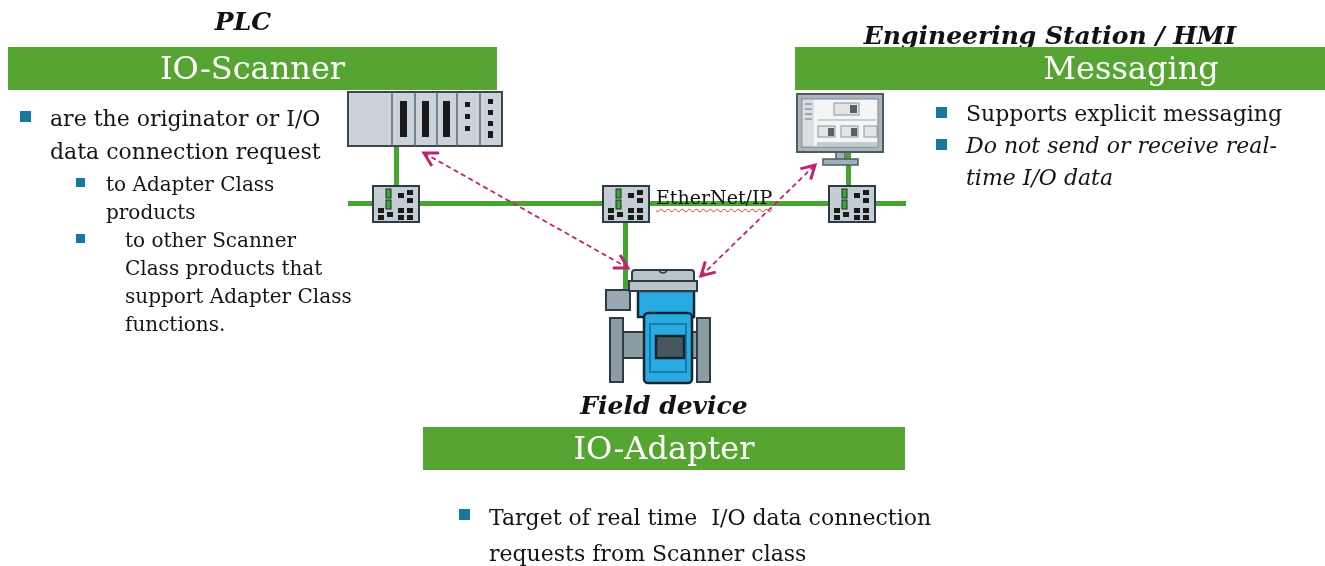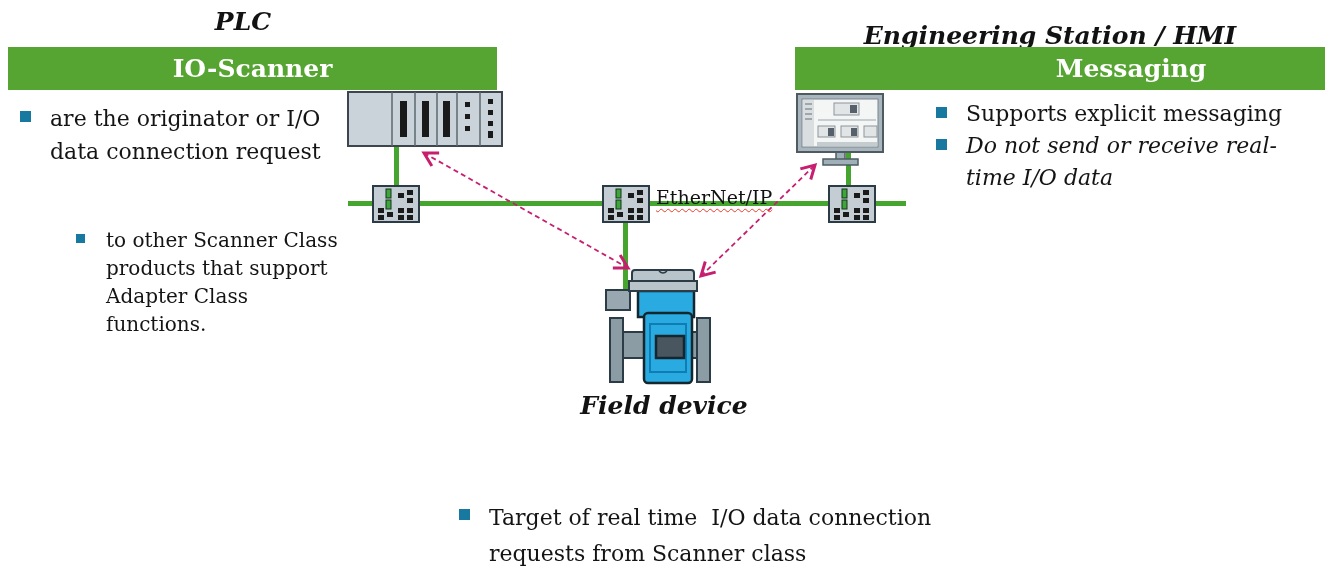--- a/index.html
+++ b/index.html
@@ -1,19 +1,19 @@
 <!DOCTYPE html>
 <html><head>
 <meta charset="utf-8">
 <style>
   html,body{margin:0;padding:0;background:#ffffff;}
   .slide{position:relative;width:1325px;height:566px;background:#ffffff;overflow:hidden;
          font-family:"DejaVu Serif",serif;color:#141414;}
   .banner{position:absolute;height:43px;background:#56a532;color:#ffffff;text-align:center;}
-  .banner span{font-size:25px;line-height:43px;color:#fff;font-weight:bold;}
+  .banner span{font-size:32px;line-height:43px;color:#fff;}
   .title-it{position:absolute;font-style:italic;font-size:25px;text-align:center;color:#121212;font-weight:bold;}
   .hline,.vline{position:absolute;background:#46a52f;}
   .bullet-row{position:absolute;display:flex;align-items:flex-start;}
   .sq{flex:none;width:11px;height:11px;background:#1778a0;margin-top:9px;margin-right:19px;}
   .sq.small{width:9px;height:9px;margin-top:8px;margin-right:21px;}
   .btxt{font-size:22px;line-height:33px;}
   .btxt.small{font-size:20px;line-height:28px;}
   .btxt.pre{white-space:pre-wrap;}
   .enet-label{position:absolute;font-size:19px;color:#111;
               text-decoration:underline wavy #ee3b28 1px;text-underline-offset:4px;}
@@ -32,23 +32,27 @@
     <span>IO-Scanner</span>
   </div>
   <div class="banner" style="left:795px;top:47px;width:608px;padding-left:32px;">
     <span>Messaging</span>
   </div>
 
   <div class="bullet-row" style="left:20px;top:102px;width:330px;">
     <span class="sq"></span>
     <span class="btxt" style="width:310px;">are the originator or I/O data connection request</span>
   </div>
+  <div class="bullet-row" style="left:76px;top:170px;width:280px;">
+    <span class="sq small"></span>
+    <span class="btxt small" style="width:240px;">to Adapter Class products</span>
+  </div>
   <div class="bullet-row" style="left:76px;top:226px;width:280px;">
     <span class="sq small"></span>
-    <span class="btxt small" style="width:240px;">to other Scanner Class products that support Adapter Class functions.</span>
+    <span class="btxt small" style="width:240px;margin-left:19px;">to other Scanner Class products that support Adapter Class functions.</span>
   </div>
 
   <div class="bullet-row" style="left:936px;top:98px;width:390px;">
     <span class="sq"></span>
     <span class="btxt" style="width:372px;line-height:32px;">Supports explicit messaging</span>
   </div>
   <div class="bullet-row" style="left:936px;top:130px;width:390px;">
     <span class="sq"></span>
     <span class="btxt" style="width:372px;line-height:32px;font-style:italic;">Do not send or receive real-time I/O data</span>
   </div>
@@ -177,18 +181,21 @@
         <path d="M2,1.5 L10,6 L2,10.5" fill="none" stroke="#c71e6f" stroke-width="1.8"></path>
       </marker>
     </defs>
     <line x1="424" y1="153" x2="628" y2="268" stroke="#c71e6f" stroke-width="1.8" stroke-dasharray="5 3.5" marker-start="url(#ah)" marker-end="url(#ah)"></line>
     <line x1="701" y1="276" x2="815" y2="165" stroke="#c71e6f" stroke-width="1.8" stroke-dasharray="5 3.5" marker-start="url(#ah)" marker-end="url(#ah)"></line>
   </svg>
 
   <div class="enet-label" style="left:656px;top:165px;margin-top:21px;">EtherNet/IP</div>
 
   <div class="title-it" style="left:423px;top:391px;width:482px;">Field device</div>
+  <div class="banner" style="left:423px;top:427px;width:482px;">
+    <span>IO-Adapter</span>
+  </div>
   <div class="bullet-row" style="left:459px;top:500px;width:500px;">
     <span class="sq"></span>
     <span class="btxt pre" style="width:478px;line-height:36px;">Target of real time  I/O data connection requests from Scanner class</span>
   </div>
 
 </div>
 
 </body></html>

